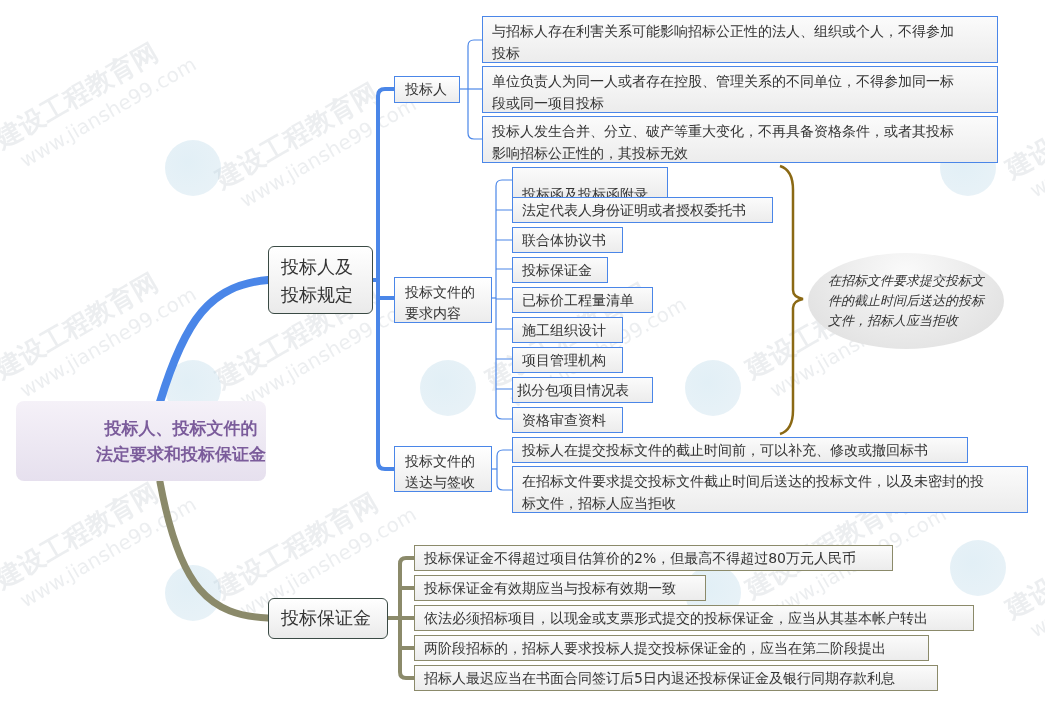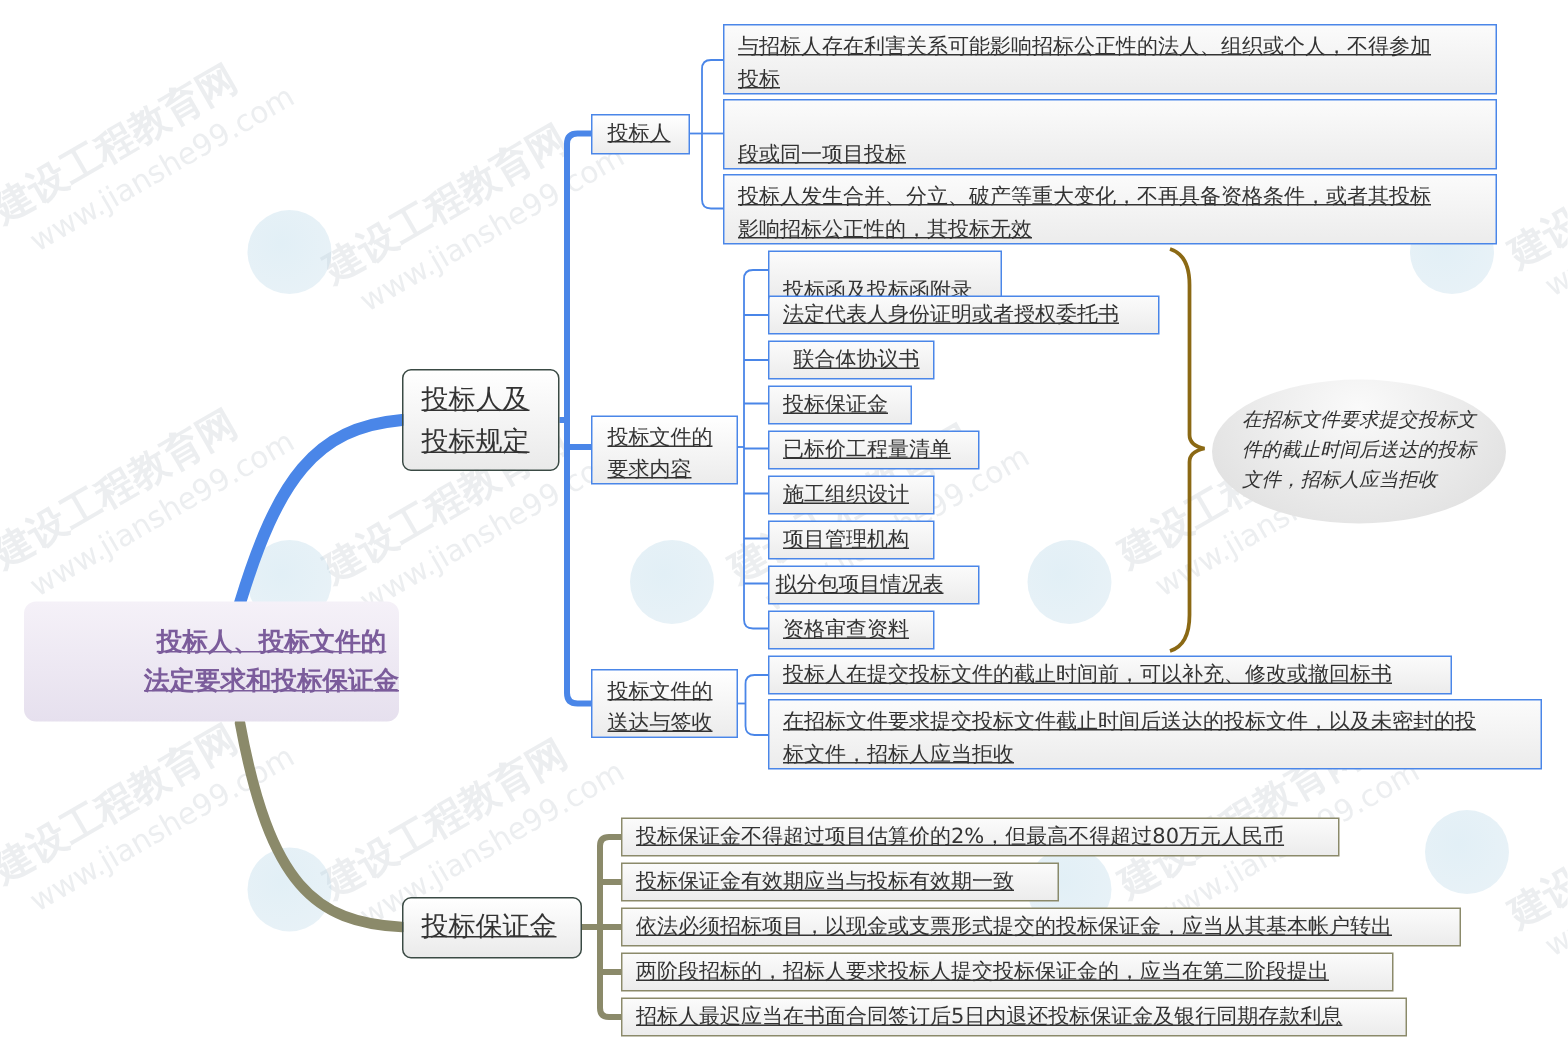--- a/index.html
+++ b/index.html
@@ -8,21 +8,21 @@
     background: #ffffff;
     font-family: "DejaVu Sans", "Liberation Sans", sans-serif;
   }
   .wm { position: absolute; color: rgba(150,160,170,0.18); transform: rotate(-30deg); pointer-events: none; white-space: nowrap; }
   .wm .a { font-size: 26px; font-weight: bold; display: block; }
   .wm .b { font-size: 20px; display: block; margin-left: 10px; }
   .wmlogo { position: absolute; width: 56px; height: 56px; border-radius: 50%; background: radial-gradient(circle at 40% 40%, rgba(190,220,235,0.45), rgba(170,205,225,0.25)); pointer-events: none; }
 
   svg.lines { position: absolute; left: 0; top: 0; width: 1045px; height: 708px; }
 
-  .node { position: absolute; box-sizing: border-box; color: #333; text-decoration: underline; }
+  .node { position: absolute; box-sizing: border-box; color: #333; }
   .root {
     left: 16px; top: 401px; width: 250px; height: 80px; border-radius: 8px;
     background: linear-gradient(#f5f1f8, #e6e0ee);
     color: #7b5c9b; font-weight: bold; font-size: 17px; line-height: 26px;
     text-align: center; display: flex; align-items: center; justify-content: flex-end;
   }
   .l1 {
     border: 1px solid #3a4a44; border-radius: 6px;
     background: linear-gradient(#ffffff, #eaeaea);
     font-size: 18px; line-height: 28px; padding: 6px 12px; color: #333;
@@ -150,31 +150,31 @@
 <div class="node l2" style="left:394px;top:446px;width:98px;height:46px;">
   <span>投标文件的</span><br>
   <span>送达与签收</span>
 </div>
 
 <div class="node leaf" style="left:482px;top:16px;width:516px;height:47px;">
   <span>与招标人存在利害关系可能影响招标公正性的法人、组织或个人，不得参加</span><br>
   <span>投标</span>
 </div>
 <div class="node leaf" style="left:482px;top:66px;width:516px;height:47px;">
-  <br>
+  <span>单位负责人为同一人或者存在控股、管理关系的不同单位，不得参加同一标</span><br>
   <span>段或同一项目投标</span>
 </div>
 <div class="node leaf" style="left:482px;top:116px;width:516px;height:47px;">
   <span>投标人发生合并、分立、破产等重大变化，不再具备资格条件，或者其投标</span><br>
   <span>影响招标公正性的，其投标无效</span>
 </div>
 
 <div class="node leaf" style="left:512px;top:167px;width:156px;height:26px;padding:15px 9px;"><span>投标函及投标函附录</span></div>
 <div class="node leaf" style="left:512px;top:197px;width:261px;height:26px;padding:1px 9px;"><span>法定代表人身份证明或者授权委托书</span></div>
-<div class="node leaf" style="left:512px;top:227px;width:111px;height:26px;padding:1px 9px;text-align:right;"><span>联合体协议书</span></div>
+<div class="node leaf" style="left:512px;top:227px;width:111px;height:26px;padding:1px 9px;"><span>联合体协议书</span></div>
 <div class="node leaf" style="left:512px;top:257px;width:96px;height:26px;padding:1px 9px;"><span>投标保证金</span></div>
 <div class="node leaf" style="left:512px;top:287px;width:141px;height:26px;padding:1px 9px;"><span>已标价工程量清单</span></div>
 <div class="node leaf" style="left:512px;top:317px;width:111px;height:26px;padding:1px 9px;"><span>施工组织设计</span></div>
 <div class="node leaf" style="left:512px;top:347px;width:111px;height:26px;padding:1px 9px;"><span>项目管理机构</span></div>
 <div class="node leaf" style="left:512px;top:377px;width:141px;height:26px;padding:1px 4px;"><span>拟分包项目情况表</span></div>
 <div class="node leaf" style="left:512px;top:407px;width:111px;height:26px;padding:1px 9px;"><span>资格审查资料</span></div>
 
 <div class="callout">
   <span>在招标文件要求提交投标文件的截止时间后送达的投标文件，招标人应当拒收</span>
 </div>

